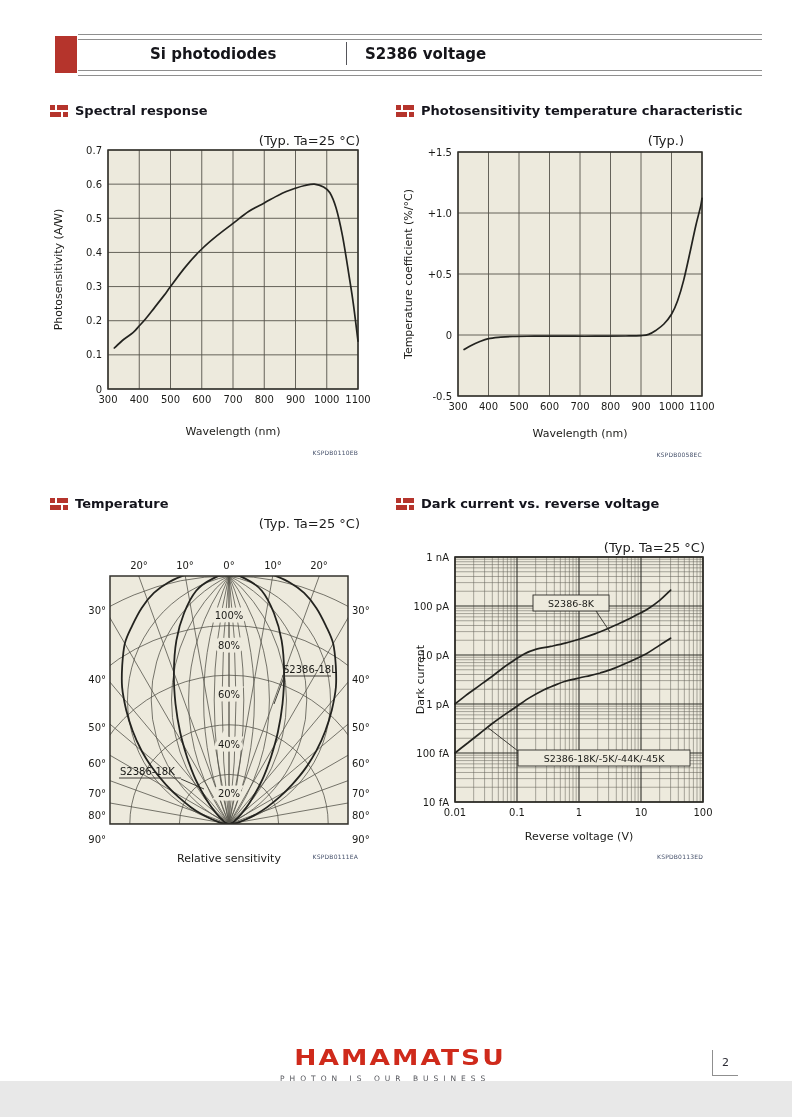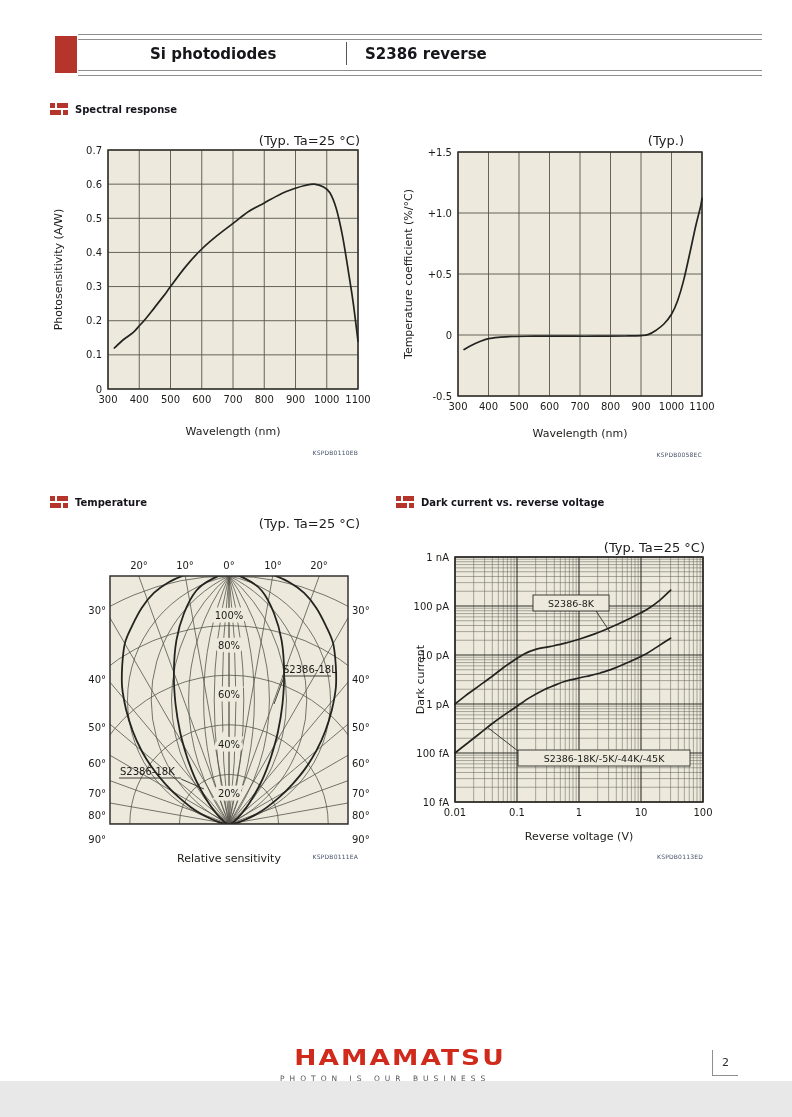--- a/index.html
+++ b/index.html
@@ -9,21 +9,21 @@
   .hdr-rule{position:absolute;left:78px;width:684px;height:4px;
             border-top:1px solid #8f8f8f;border-bottom:1px solid #8f8f8f;}
   .hdr-block{position:absolute;left:55px;top:36px;width:22px;height:37px;background:var(--accent);}
   .hdr-product{position:absolute;left:150px;top:45px;font-size:15px;font-weight:bold;color:#15151a;}
   .hdr-divider{position:absolute;left:346px;top:42px;width:1px;height:23px;background:#55555a;}
   .hdr-series{position:absolute;left:365px;top:45px;font-size:15px;font-weight:bold;color:#15151a;}
   
   .sec-head{position:absolute;display:flex;align-items:center;gap:7px;}
   .sec-head .hicon{flex:0 0 auto;}
   .hicon rect{fill:var(--accent);}
-  .sec-title{font-size:10px;font-weight:bold;color:#14141c;white-space:nowrap;}
+  .sec-title{font-size:13px;font-weight:bold;color:#14141c;white-space:nowrap;}
   .cond{position:absolute;font-size:13px;color:#1c1c1c;text-align:right;width:160px;}
   .code{position:absolute;font-size:6px;color:#45506a;text-align:right;width:120px;letter-spacing:.2px;}
   .chart-mount{position:absolute;}
   
   .logo{position:absolute;left:280px;top:1046px;width:240px;text-align:center;
         font-size:26px;font-weight:bold;color:var(--logo-red);letter-spacing:2px;
         transform:scale(1.02,.8);transform-origin:center top;}
   .tagline{position:absolute;left:280px;top:1074px;width:240px;text-align:left;
         font-size:7.5px;color:#55565c;letter-spacing:5px;white-space:nowrap;}
   .pagenum{position:absolute;left:712px;top:1050px;width:25px;height:25px;
@@ -33,31 +33,40 @@
 </style>
 </head>
 <body>
 
 <div class="page">
 
   <div class="hdr-rule" style="top:34px"></div>
   <div class="hdr-block"></div>
   <div class="hdr-product">Si photodiodes</div>
   <div class="hdr-divider"></div>
-  <div class="hdr-series">S2386 reverse</div>
+  <div class="hdr-series">S2386 voltage</div>
   <div class="hdr-rule" style="top:70px"></div>
 
   <div class="sec-head" style="left:50px;top:103px">
     <svg class="hicon" width="18" height="12">
       <rect x="0" y="0" width="5" height="5"></rect>
         <rect x="7" y="0" width="11" height="5"></rect>
       <rect x="0" y="7" width="11" height="5"></rect>
         <rect x="13" y="7" width="5" height="5"></rect>
     </svg>
     <span class="sec-title">Spectral response</span>
+  </div>
+  <div class="sec-head" style="left:396px;top:103px">
+    <svg class="hicon" width="18" height="12">
+      <rect x="0" y="0" width="5" height="5"></rect>
+        <rect x="7" y="0" width="11" height="5"></rect>
+      <rect x="0" y="7" width="11" height="5"></rect>
+        <rect x="13" y="7" width="5" height="5"></rect>
+    </svg>
+    <span class="sec-title">Photosensitivity temperature characteristic</span>
   </div>
   <div class="sec-head" style="left:50px;top:496px">
     <svg class="hicon" width="18" height="12">
       <rect x="0" y="0" width="5" height="5"></rect>
         <rect x="7" y="0" width="11" height="5"></rect>
       <rect x="0" y="7" width="11" height="5"></rect>
         <rect x="13" y="7" width="5" height="5"></rect>
     </svg>
     <span class="sec-title">Temperature</span>
   </div>

